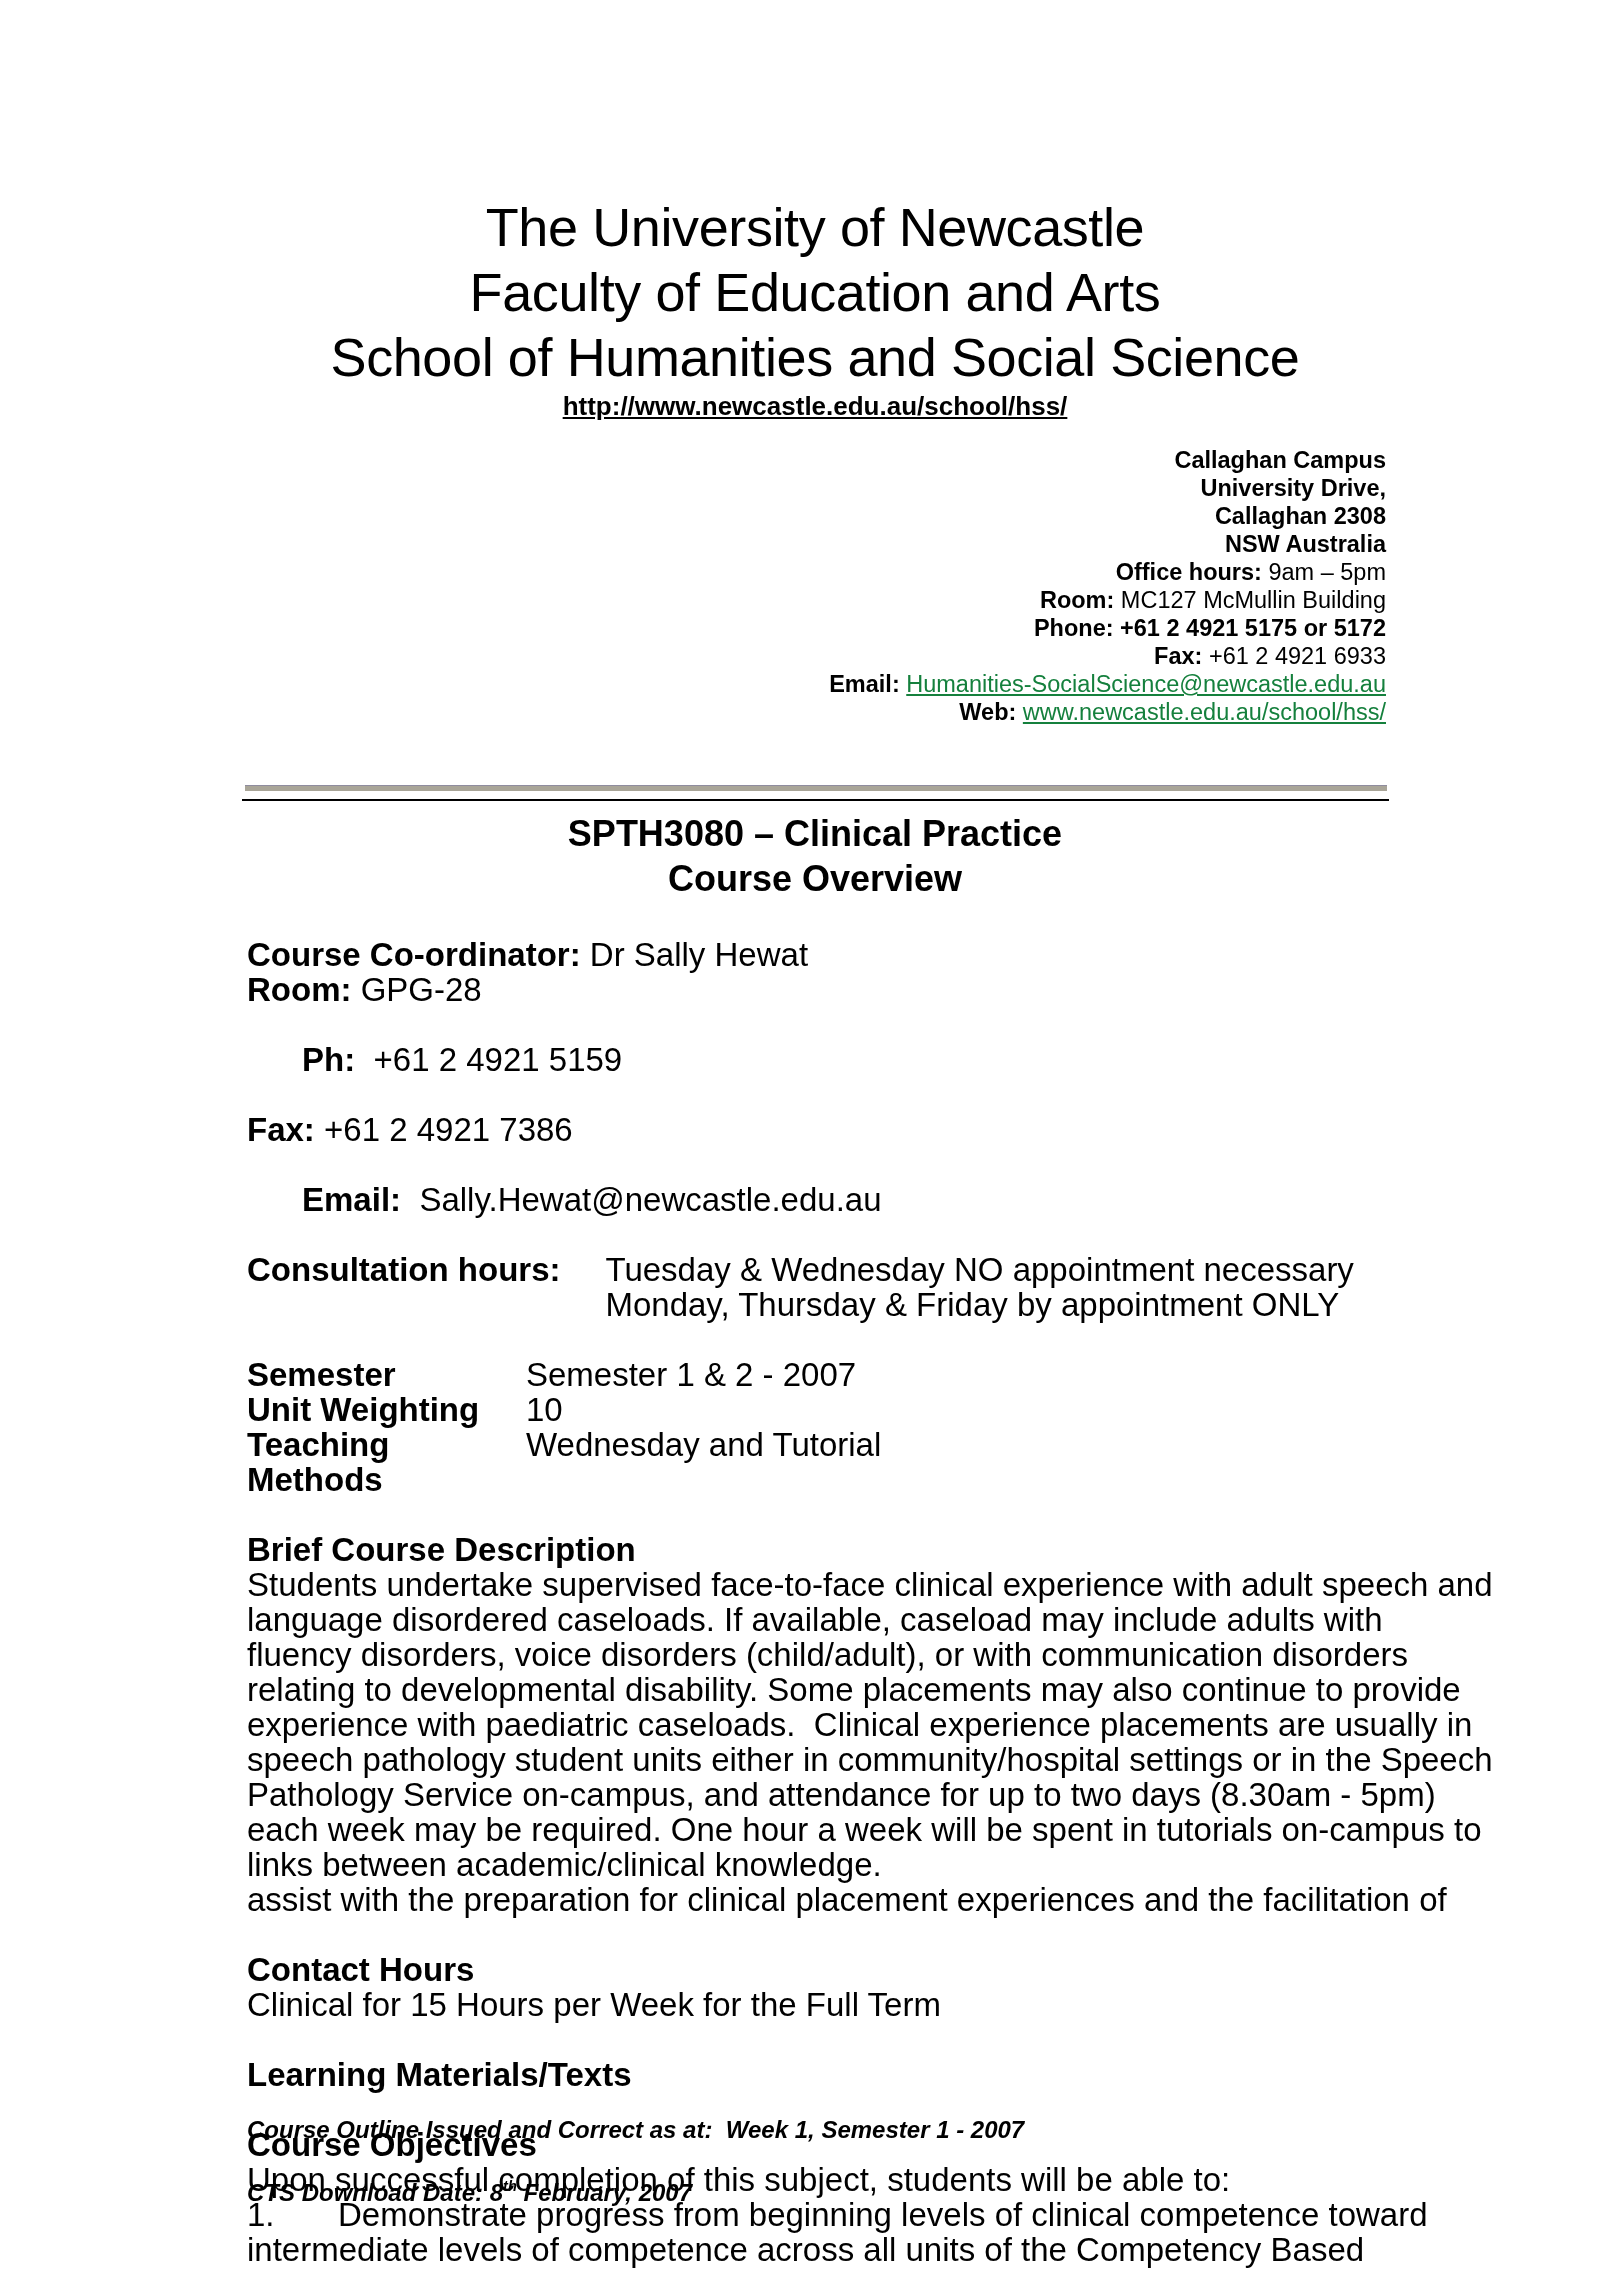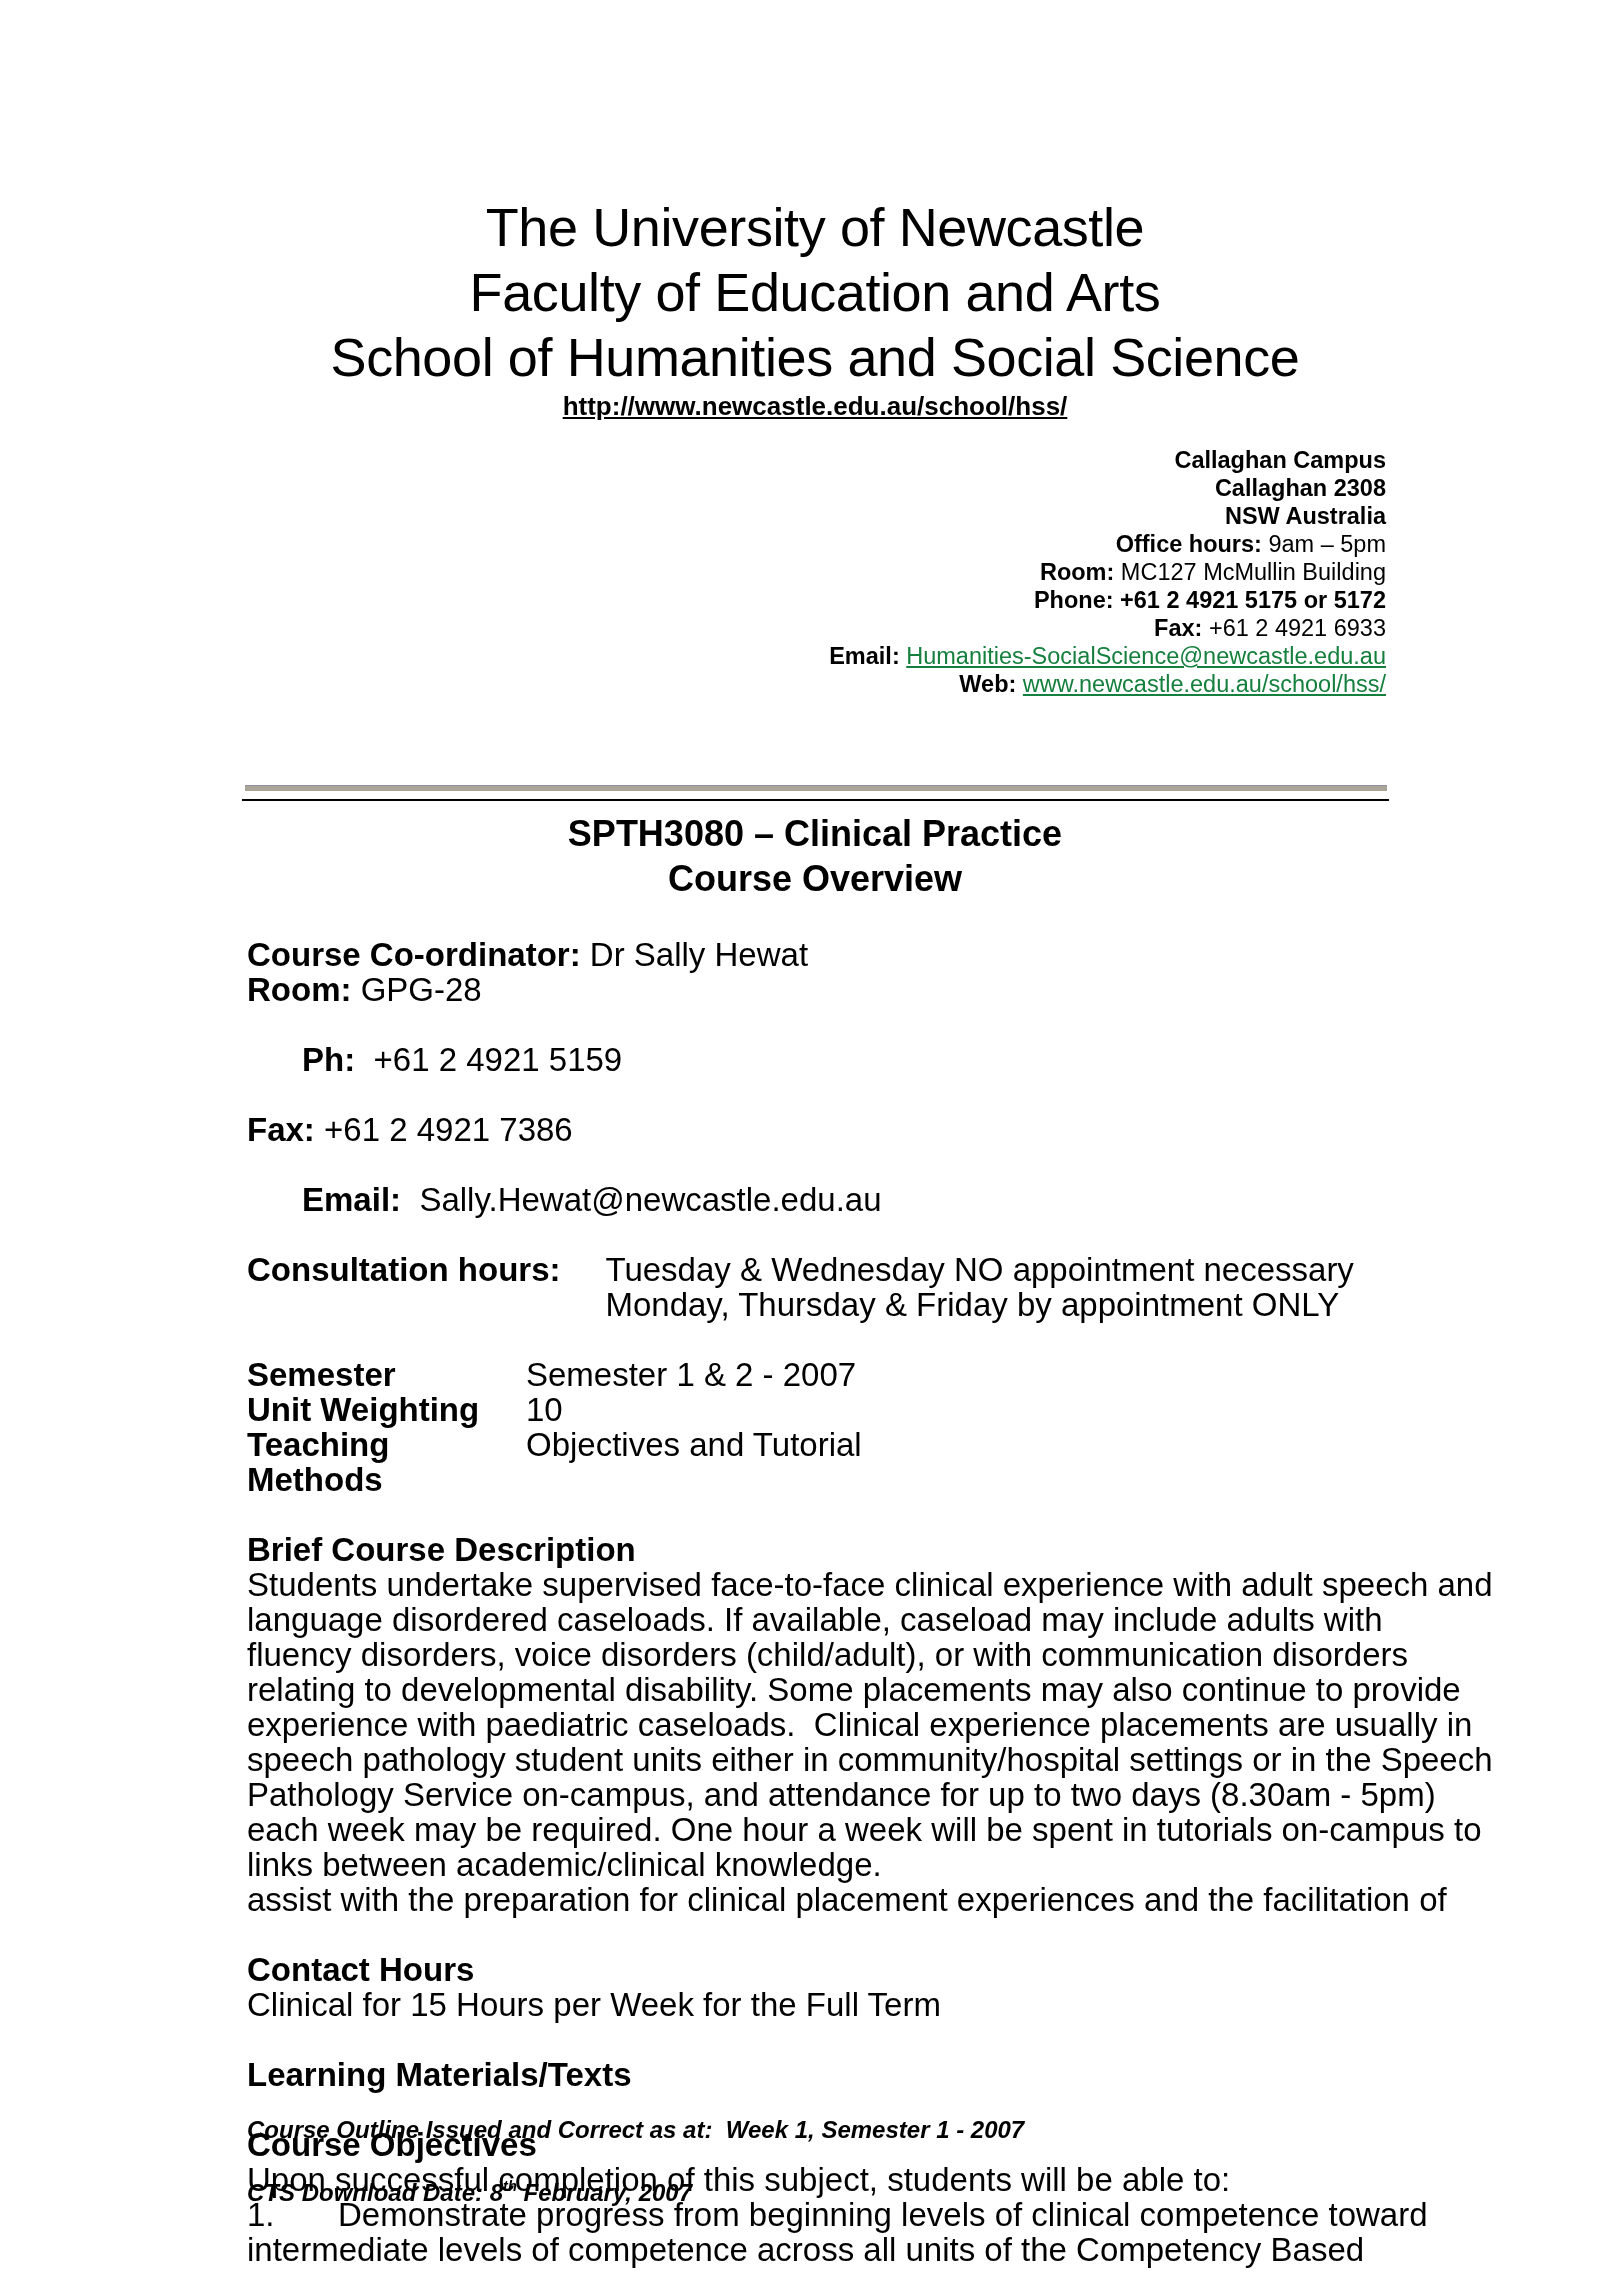--- a/index.html
+++ b/index.html
@@ -140,20 +140,21 @@
 
   <div class="header">
     <div class="title-line">The University of Newcastle</div>
     <div class="title-line">Faculty of Education and Arts</div>
     <div class="title-line">School of Humanities and Social Science</div>
     <a class="url">http://www.newcastle.edu.au/school/hss/</a>
   </div>
 
   <div class="contact">
     <div class="row b">Callaghan Campus</div>
+    <div class="row b">University Drive,</div>
     <div class="row b">Callaghan 2308</div>
     <div class="row b">NSW Australia</div>
     <div class="row">
       <span class="b">Office hours:</span><span> 9am – 5pm</span>
     </div>
     <div class="row">
       <span class="b">Room:</span><span> MC127 McMullin Building</span>
     </div>
     <div class="row b">
       <span>Phone:</span><span> +61 2 4921 5175 or 5172</span>
@@ -202,21 +203,21 @@
         <div class="row">Monday, Thursday &amp; Friday by appointment ONLY</div>
       </div>
     </div>
 
     <div class="kv">
       <div class="b">Semester</div>
       <div>Semester 1 &amp; 2 - 2007</div>
       <div class="b">Unit Weighting</div>
       <div>10</div>
       <div class="b">Teaching Methods</div>
-      <div>Objectives and Tutorial</div>
+      <div>Wednesday and Tutorial</div>
     </div>
 
     <div class="section-h">Brief Course Description</div>
     <div class="para">
       <div class="row">Students undertake supervised face-to-face clinical experience with adult speech and</div>
       <div class="row">language disordered caseloads. If available, caseload may include adults with</div>
       <div class="row">fluency disorders, voice disorders (child/adult), or with communication disorders</div>
       <div class="row">relating to developmental disability. Some placements may also continue to provide</div>
       <div class="row" style="white-space:pre;">experience with paediatric caseloads.  Clinical experience placements are usually in</div>
       <div class="row">speech pathology student units either in community/hospital settings or in the Speech</div>

